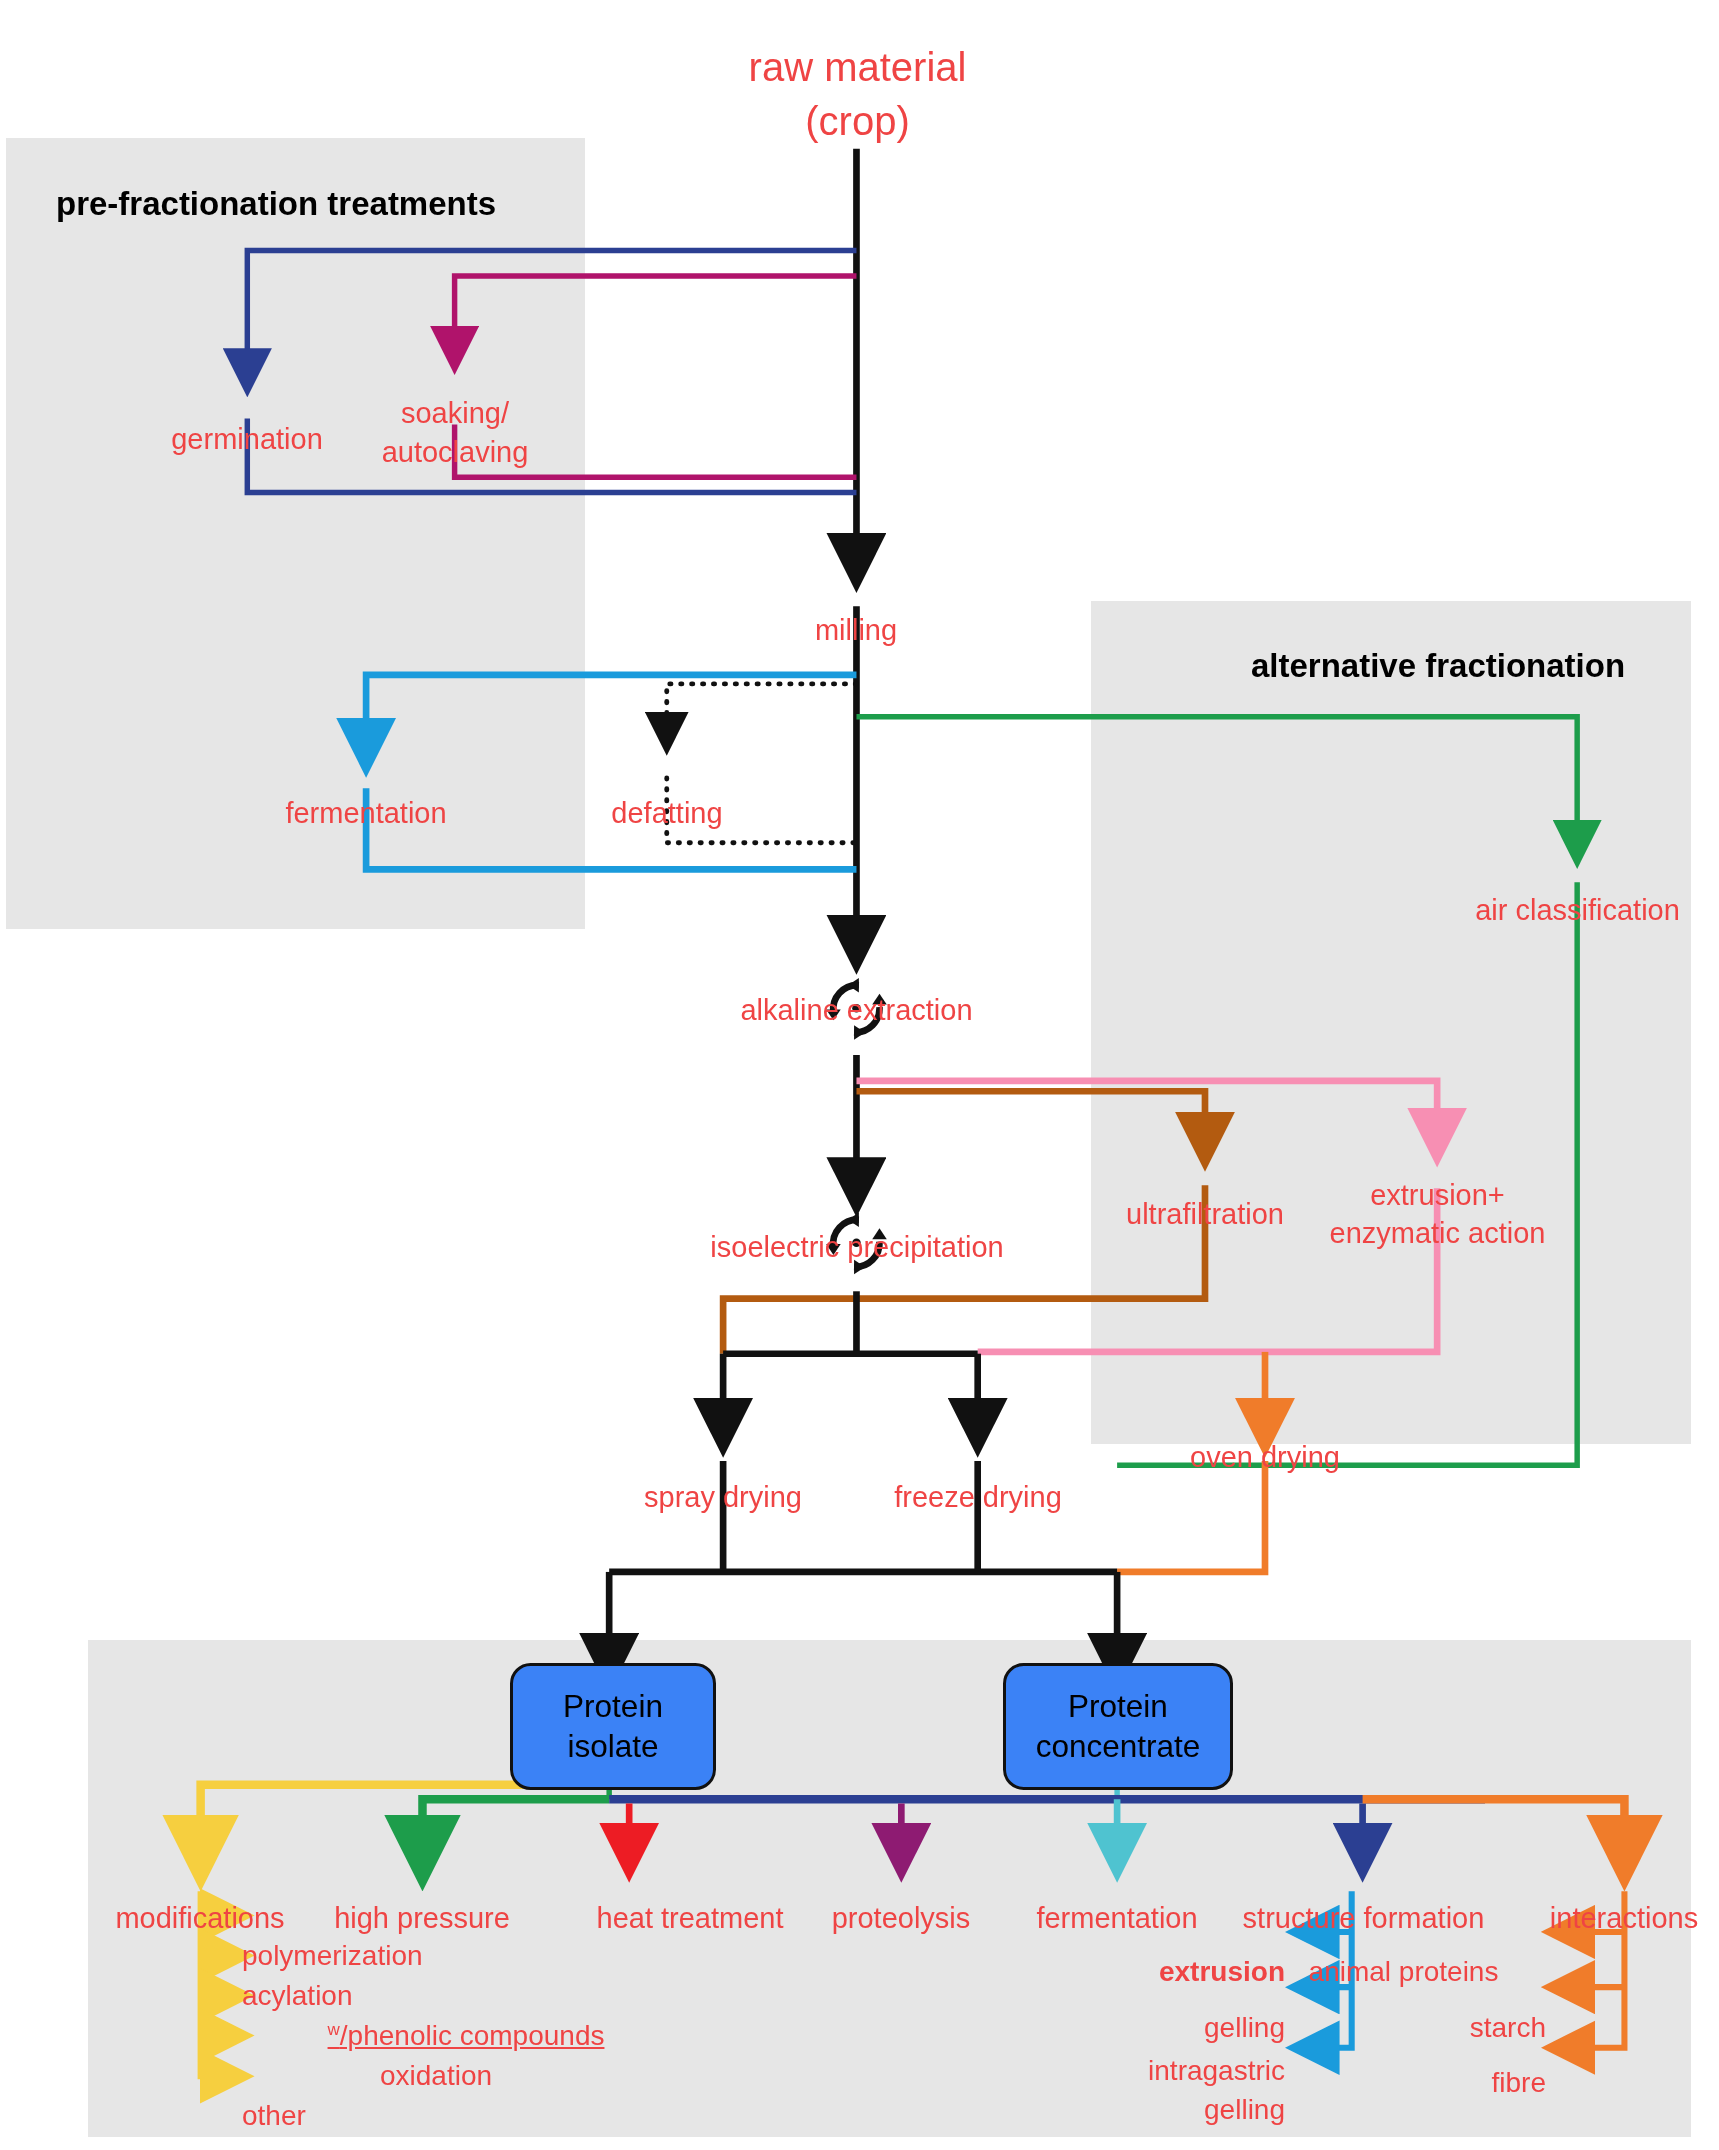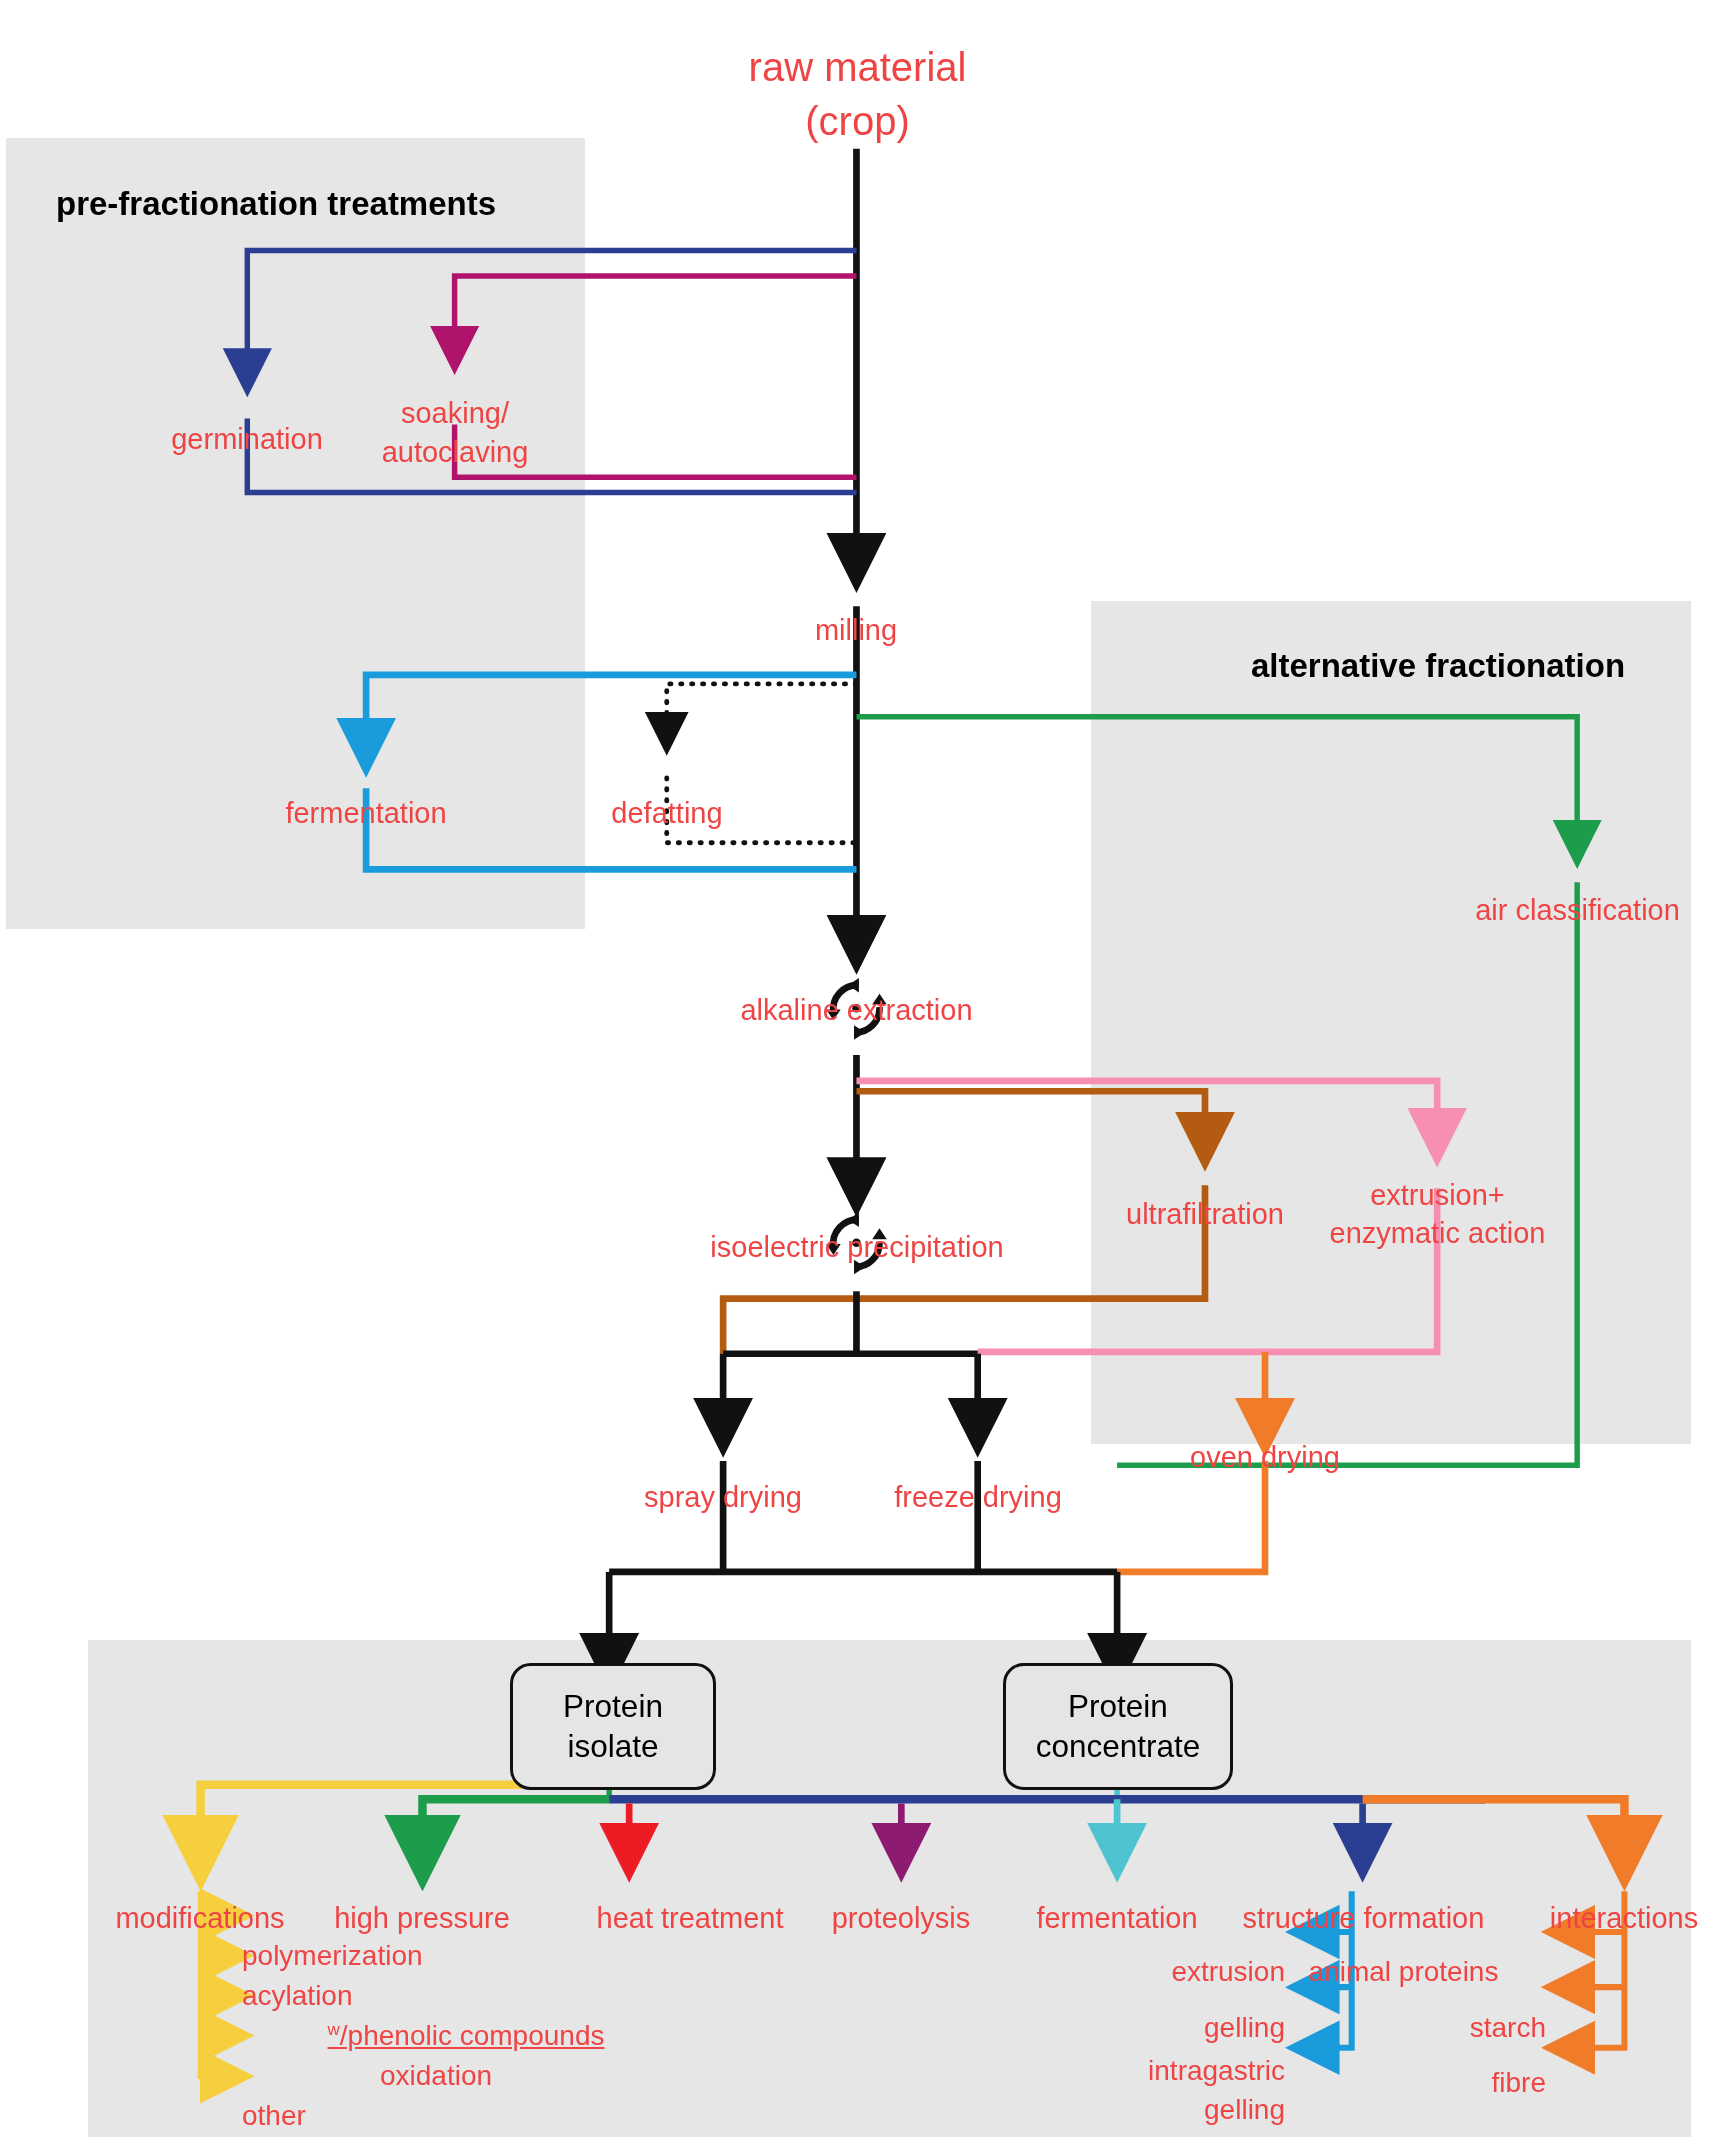--- a/index.html
+++ b/index.html
@@ -2,21 +2,21 @@
 <html style="font-size:9.7px"><head>
 <meta charset="utf-8">
 <style>
   html,body{margin:0;padding:0;background:#ffffff;}
   body{font-family:"Liberation Sans", sans-serif;}
   #stage{position:relative;width:1719px;height:2151px;background:#fff;overflow:hidden;}
   svg#wires{position:absolute;left:0;top:0;width:1719px;height:2151px;}
   .zone{position:absolute;background:#e6e6e6;}
   .zlabel{position:absolute;color:#000000;font-weight:bold;white-space:nowrap;}
   .node{position:absolute;color:#ef4444;text-align:center;white-space:nowrap;line-height:1.12;margin-top:44px;}
-  .pbox{position:absolute;border:3.6px solid #111;border-radius:20.6px;background:#e5e5e5;
+  .pbox{position:absolute;border:3.6px solid #111;border-radius:20.6px;background:#3b82f6;
         display:flex;align-items:center;justify-content:center;text-align:center;line-height:1.25;}
 </style>
 </head>
 <body>
 
 <div id="stage">
 
   <div class="zone" style="left:6px;top:138px;width:579px;height:791px;"></div>
   <div class="zone" style="left:1091px;top:601px;width:600px;height:843px;"></div>
   <div class="zone" style="left:88px;top:1640px;width:1603px;height:497px;"></div>
@@ -218,21 +218,21 @@
   <div class="node" style="left:1509px;top:1858px;width:230px;font-size:29px;">interactions</div>
 
   <div class="node" style="left:242px;top:1896px;width:388px;font-size:28px;text-align:left;">polymerization</div>
   <div class="node" style="left:242px;top:1936px;width:388px;font-size:28px;text-align:left;">acylation</div>
   <div class="node" style="left:254px;top:1976px;width:424px;font-size:28px;text-align:center;text-decoration:underline;">
     <span style="font-size:17px;vertical-align:super;">w</span><span>/phenolic compounds</span>
   </div>
   <div class="node" style="left:242px;top:2016px;width:388px;font-size:28px;text-align:center;">oxidation</div>
   <div class="node" style="left:242px;top:2056px;width:388px;font-size:28px;text-align:left;">other</div>
 
-  <div class="node" style="left:1030px;top:1912px;width:255px;font-size:28px;text-align:right;">extrusion</div>
+  <div class="node" style="left:1030px;top:1912px;width:255px;font-size:28px;text-align:right;font-weight:bold;">extrusion</div>
   <div class="node" style="left:1030px;top:1968px;width:255px;font-size:28px;text-align:right;">gelling</div>
   <div class="node" style="left:1030px;top:2011px;width:255px;font-size:28px;text-align:right;">intragastric</div>
   <div class="node" style="left:1030px;top:2050px;width:255px;font-size:28px;text-align:right;">gelling</div>
 
   <div class="node" style="left:1261px;top:1912px;width:285px;font-size:28px;text-align:center;">animal proteins</div>
   <div class="node" style="left:1261px;top:1968px;width:285px;font-size:28px;text-align:right;">starch</div>
   <div class="node" style="left:1261px;top:2023px;width:285px;font-size:28px;text-align:right;">fibre</div>
 
 </div>
 

